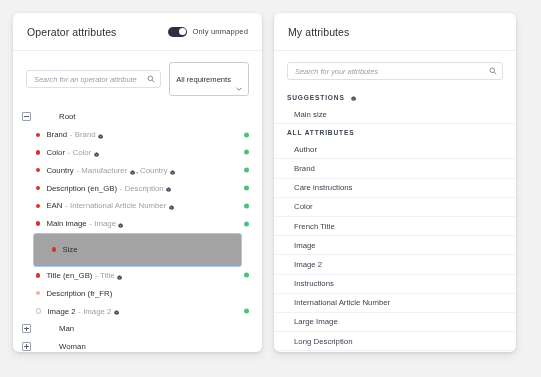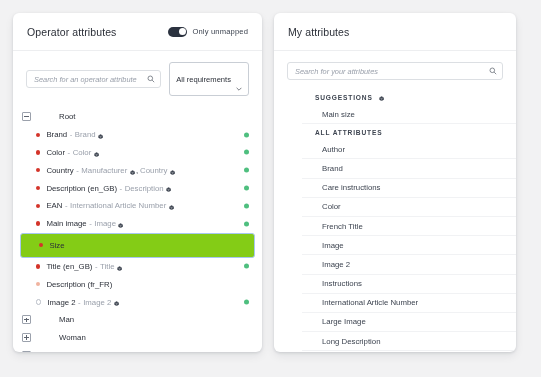--- a/index.html
+++ b/index.html
@@ -232,26 +232,26 @@
     position: absolute;
     right: 13px;
     top: 50%;
     transform: translateY(-50%);
     width: 5px;
     height: 5px;
     border-radius: 50%;
     background: #4fbf7f;
   }
   .tree-row.selected {
-    background: #84cc16;
+    background: #a3a3a3;
     border: 1px solid #a8c7f0;
     border-radius: 3px;
-    margin: 0 7px;
+    margin: 0 20px;
     padding-left: 18px;
-    height: 25px;
+    height: 34px;
   }
 
   
   .section-head {
     display: flex;
     align-items: center;
     gap: 4px;
     padding: 5px 13px 4px 13px;
     font-size: 6.6px;
     font-weight: bold;
@@ -262,21 +262,21 @@
     height: 19.2px;
     display: flex;
     align-items: center;
     padding: 0 13px 0 20px;
     box-sizing: border-box;
     font-size: 7.8px;
     color: #3d4450;
     border-bottom: 1px solid #f1f2f4;
   }
   .attr-row.sugg { border-bottom: 1px solid #f1f2f4; }
-  .list-scroll { overflow: hidden; margin-left: 28px; }
+  .list-scroll { overflow: hidden; }
 </style>
 </head>
 <body>
 
 <div class="app">
   <div class="panels">
 
     <div class="card left">
 
       <div class="card-head">

